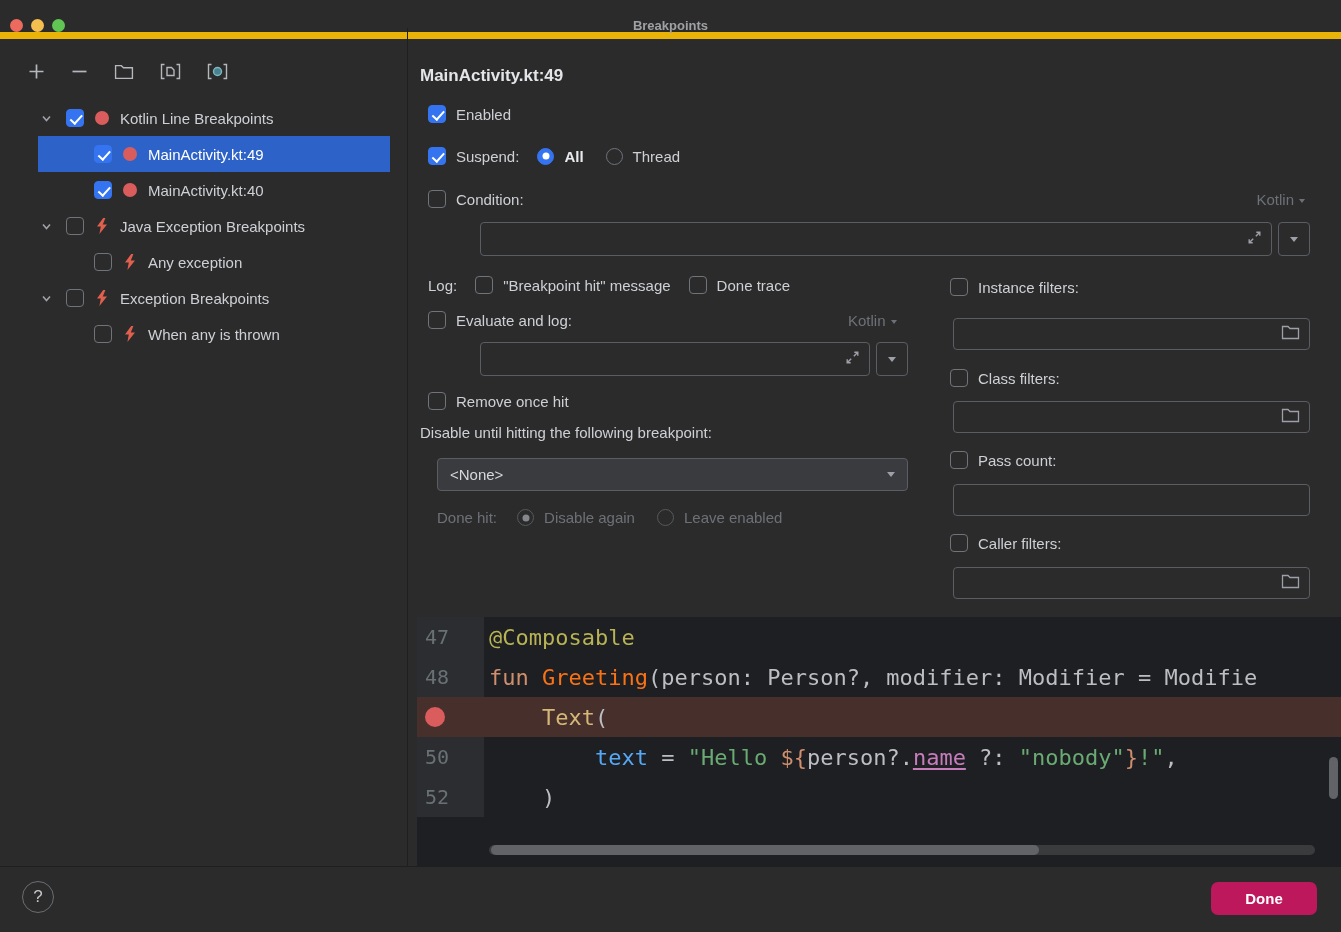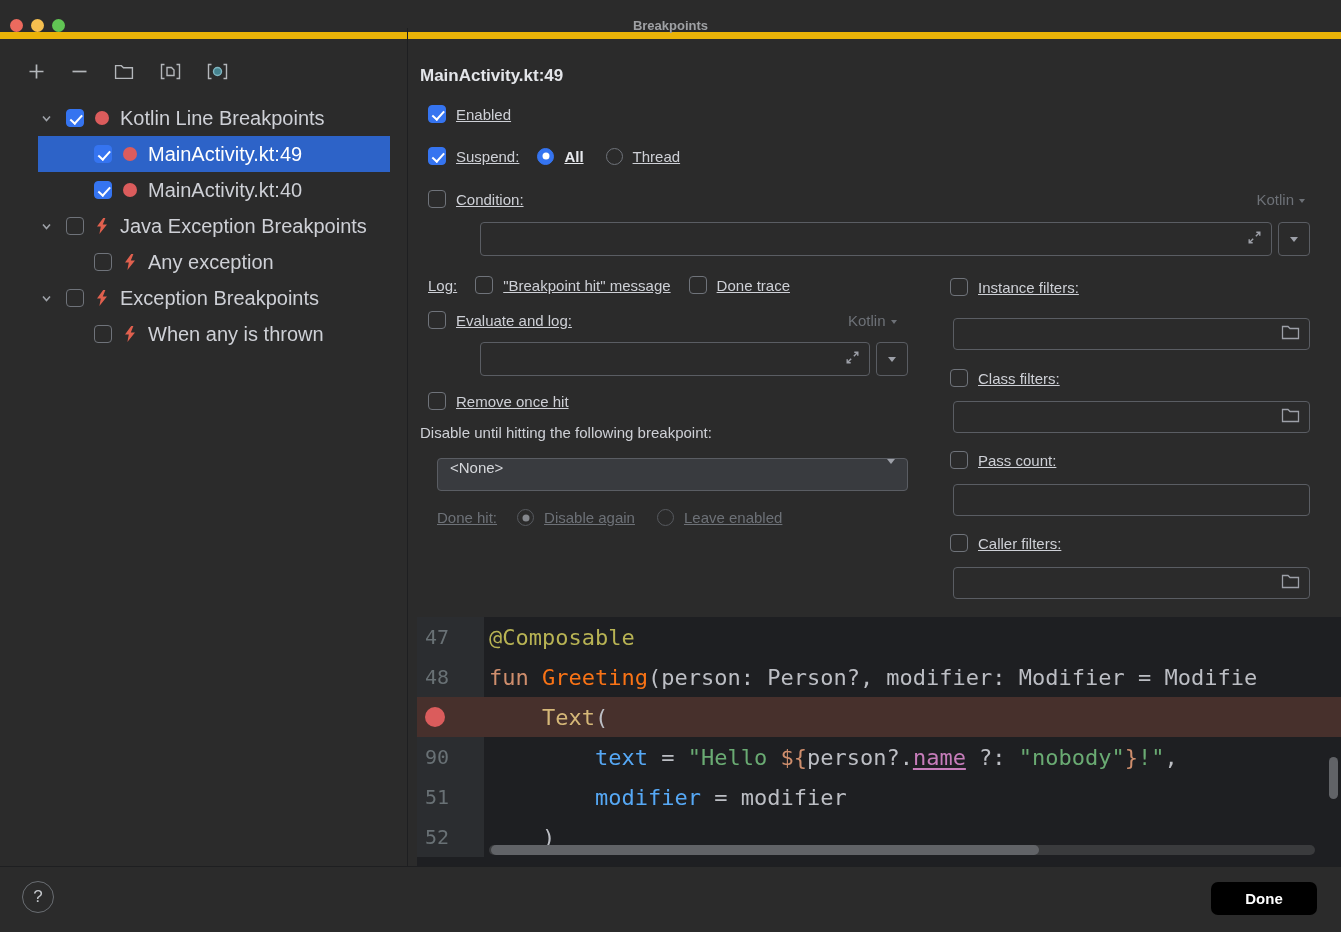--- a/index.html
+++ b/index.html
@@ -11,21 +11,21 @@
   .traffic { position:absolute; left:10px; top:7px; display:flex; gap:8px; }
   .tl { width:13px; height:13px; border-radius:50%; display:inline-block; }
   .tl.red{background:#ec6a5e;} .tl.yellow{background:#f5bf4f;} .tl.green{background:#61c554;}
   .win-title { position:absolute; left:0; right:0; top:0; height:27px; line-height:27px; text-align:center; font-size:13px; font-weight:bold; color:#9fa1a4; }
 
   
   .sidebar { position:absolute; left:0; top:28px; width:408px; bottom:66px; border-right:1px solid #1e1f21; }
   .toolbar { position:absolute; left:26px; top:33px; display:flex; gap:22px; align-items:center; }
   .tb { background:none; border:none; cursor:pointer; padding:2px; display:flex; align-items:center; }
   .tree { position:absolute; left:0; right:1px; top:72px; bottom:0; overflow:hidden; }
-  .tree-row { position:relative; height:36px; display:flex; align-items:center; font-size:20px; }
+  .tree-row { position:relative; height:36px; display:flex; align-items:center; font-size:15px; }
   .tree-row.lvl1 { padding-left:38px; }
   .tree-row.lvl2 { padding-left:94px; }
   .tree-row > * { position:relative; z-index:1; }
   .tree-row.selected::before { content:''; position:absolute; left:38px; right:16px; top:0; bottom:0; background:#2d63c8; z-index:0; }
   .tree-row.selected .tree-label { color:#fff; }
   .tree-label { color:#ced0d6; }
   .chev { width:16px; margin-right:12px; display:flex; justify-content:center; flex:none; }
   .ticon { width:16px; margin-right:10px; display:flex; justify-content:center; align-items:center; flex:none; }
 
   
@@ -40,39 +40,39 @@
   .radio.dis.dsel::after { content:''; position:absolute; left:50%; top:50%; width:7px; height:7px; border-radius:50%; background:#84878c; transform:translate(-50%,-50%); }
   .bp-dot { width:14px; height:14px; border-radius:50%; background:#db5c5c; flex:none; display:inline-block; }
   .bp-dot.big { width:20px; height:20px; }
   .arr { width:0; height:0; border-left:4.5px solid transparent; border-right:4.5px solid transparent; border-top:5.5px solid #9da0a8; display:inline-block; }
   .mini-arr { width:0; height:0; border-left:3.5px solid transparent; border-right:3.5px solid transparent; border-top:4.5px solid #6d7177; display:inline-block; margin-top:3px; }
 
   
   .detail { position:absolute; left:420px; top:28px; right:0; height:589px; }
   .d-title { position:absolute; left:0; top:38px; font-size:17px; font-weight:bold; color:#e3e5e9; }
   .row { position:absolute; display:flex; align-items:center; gap:10px; font-size:15px; color:#ced0d6; }
-  .lbl { white-space:nowrap;text-decoration:underline; }
+  .lbl { white-space:nowrap; }
   .bold { font-weight:bold; color:#e8eaee; }
   #row-enabled { left:8px; top:77px; }
   #row-suspend { left:8px; top:119px; }
   #row-condition { left:8px; top:162px; }
   .lang { position:absolute; display:flex; gap:5px; align-items:center; color:#6d7177; font-size:15px; cursor:pointer; }
   #cond-lang { right:36px; top:163px; }
   #eval-lang { left:428px; top:284px; }
   .input { position:absolute; height:34px; border:1px solid #5a5d63; border-radius:4px; background:#2b2b2b; display:flex; align-items:center; justify-content:flex-end; padding-right:9px; }
   #cond-input { left:60px; top:194px; width:792px; }
   #eval-input { left:60px; top:314px; width:390px; }
   .dd-seg { position:absolute; height:34px; width:32px; border:1px solid #5a5d63; border-radius:4px; display:flex; align-items:center; justify-content:center; background:#2b2b2b; }
   #cond-dd { left:858px; top:194px; }
   #eval-dd { left:456px; top:314px; }
   #row-log { left:8px; top:248px; }
   #row-evaluate { left:8px; top:283px; }
   #row-remove { left:8px; top:364px; }
   #disable-label { position:absolute; left:0; top:396px; font-size:15px; color:#ced0d6; }
-  #none-select { position:absolute; left:17px; top:430px; width:471px; height:33px; background:#393b3f; border:1px solid #5a5d63; border-radius:4px; display:flex; justify-content:space-between; padding:0 12px; font-size:15px; color:#d6d8dc; cursor:pointer; }
+  #none-select { position:absolute; left:17px; top:430px; width:471px; height:33px; background:#393b3f; border:1px solid #5a5d63; border-radius:4px; display:flex; align-items:center; justify-content:space-between; padding:0 12px; font-size:15px; color:#d6d8dc; cursor:pointer; }
   #row-afterhit { left:17px; top:481px; color:#6d7177; }
   #row-afterhit .lbl { color:#6d7177; }
 
   
   .filters { position:absolute; left:530px; top:0; width:362px; }
   .f-row { position:absolute; display:flex; gap:10px; align-items:center; font-size:15px; }
   .f-input { position:absolute; left:3px; width:357px; height:32px; border:1px solid #5a5d63; border-radius:4px; display:flex; align-items:center; justify-content:flex-end; padding-right:9px; background:#2b2b2b; }
 
   
   .code-area { position:absolute; left:417px; top:617px; width:924px; height:249px; background:#1e1f22; font-family:"DejaVu Sans Mono",monospace; font-size:22px; overflow:hidden; }
@@ -84,21 +84,21 @@
   .tk-ann{color:#b8b354;} .tk-kw{color:#cf8e6d;} .tk-fn{color:#f97316;} .tk-def{color:#bcbec4;}
   .tk-call{color:#d5b778;} .tk-named{color:#56a8f5;} .tk-str{color:#6aab73;} .tk-interp{color:#cf8e6d;}
   .tk-prop{color:#c77dbb;text-decoration:underline;text-underline-offset:3px;}
   .h-scroll { position:absolute; left:489px; top:845px; width:826px; height:10px; background:#3a3b3d; border-radius:5px; }
   .h-thumb { position:absolute; left:2px; top:0; width:548px; height:10px; background:#616367; border-radius:5px; }
   .v-thumb { position:absolute; left:1329px; top:757px; width:9px; height:42px; background:#616367; border-radius:5px; }
 
   
   .footer { position:absolute; left:0; right:0; bottom:0; height:66px; border-top:1px solid #1e1f21; }
   .help-btn { position:absolute; left:22px; top:14px; width:32px; height:32px; border-radius:50%; border:1.5px solid #696d72; color:#c3c6ca; font-size:17px; background:none; display:flex; align-items:center; justify-content:center; cursor:pointer; font-family:"Liberation Sans",sans-serif; }
-  .done-btn { position:absolute; right:24px; top:15px; width:106px; height:33px; border-radius:7px; background:#000000; color:#fff; font-size:15px; font-weight:600; border:none; display:flex; align-items:center; justify-content:center; cursor:pointer; font-family:"Liberation Sans",sans-serif; }
+  .done-btn { position:absolute; right:24px; top:15px; width:106px; height:33px; border-radius:7px; background:#be185d; color:#fff; font-size:15px; font-weight:600; border:none; display:flex; align-items:center; justify-content:center; cursor:pointer; font-family:"Liberation Sans",sans-serif; }
 </style>
 </head>
 <body>
 
 <div class="win">
 
   <div class="titlebar">
     <div class="traffic">
       <span class="tl red"></span>
       <span class="tl yellow"></span>
@@ -341,26 +341,22 @@
           <span class="gutter">48</span>
           <span class="code-text"><span class="tk-kw">fun </span><span class="tk-fn">Greeting</span><span class="tk-def">(person: Person?, modifier: Modifier = Modifie</span></span>
         </div>
         <div class="code-line bp-line">
           <span class="gutter">
             <span class="bp-dot big"></span>
           </span>
           <span class="code-text"><span class="tk-def">    </span><span class="tk-call">Text</span><span class="tk-def">(</span></span>
         </div>
         <div class="code-line">
-          <span class="gutter">90</span>
+          <span class="gutter">50</span>
           <span class="code-text"><span class="tk-def">        </span><span class="tk-named">text</span><span class="tk-def"> = </span><span class="tk-str">"Hello </span><span class="tk-interp">${</span><span class="tk-def">person?.</span><span class="tk-prop">name</span><span class="tk-def"> ?: </span><span class="tk-str">"nobody"</span><span class="tk-interp">}</span><span class="tk-str">!"</span><span class="tk-def">,</span></span>
-        </div>
-        <div class="code-line">
-          <span class="gutter">51</span>
-          <span class="code-text"><span class="tk-def">        </span><span class="tk-named">modifier</span><span class="tk-def"> = modifier</span></span>
         </div>
         <div class="code-line">
           <span class="gutter">52</span>
           <span class="code-text"><span class="tk-def">    )</span></span>
         </div>
       </div>
   </div>
   <div class="h-scroll">
     <div class="h-thumb"></div>
   </div>

